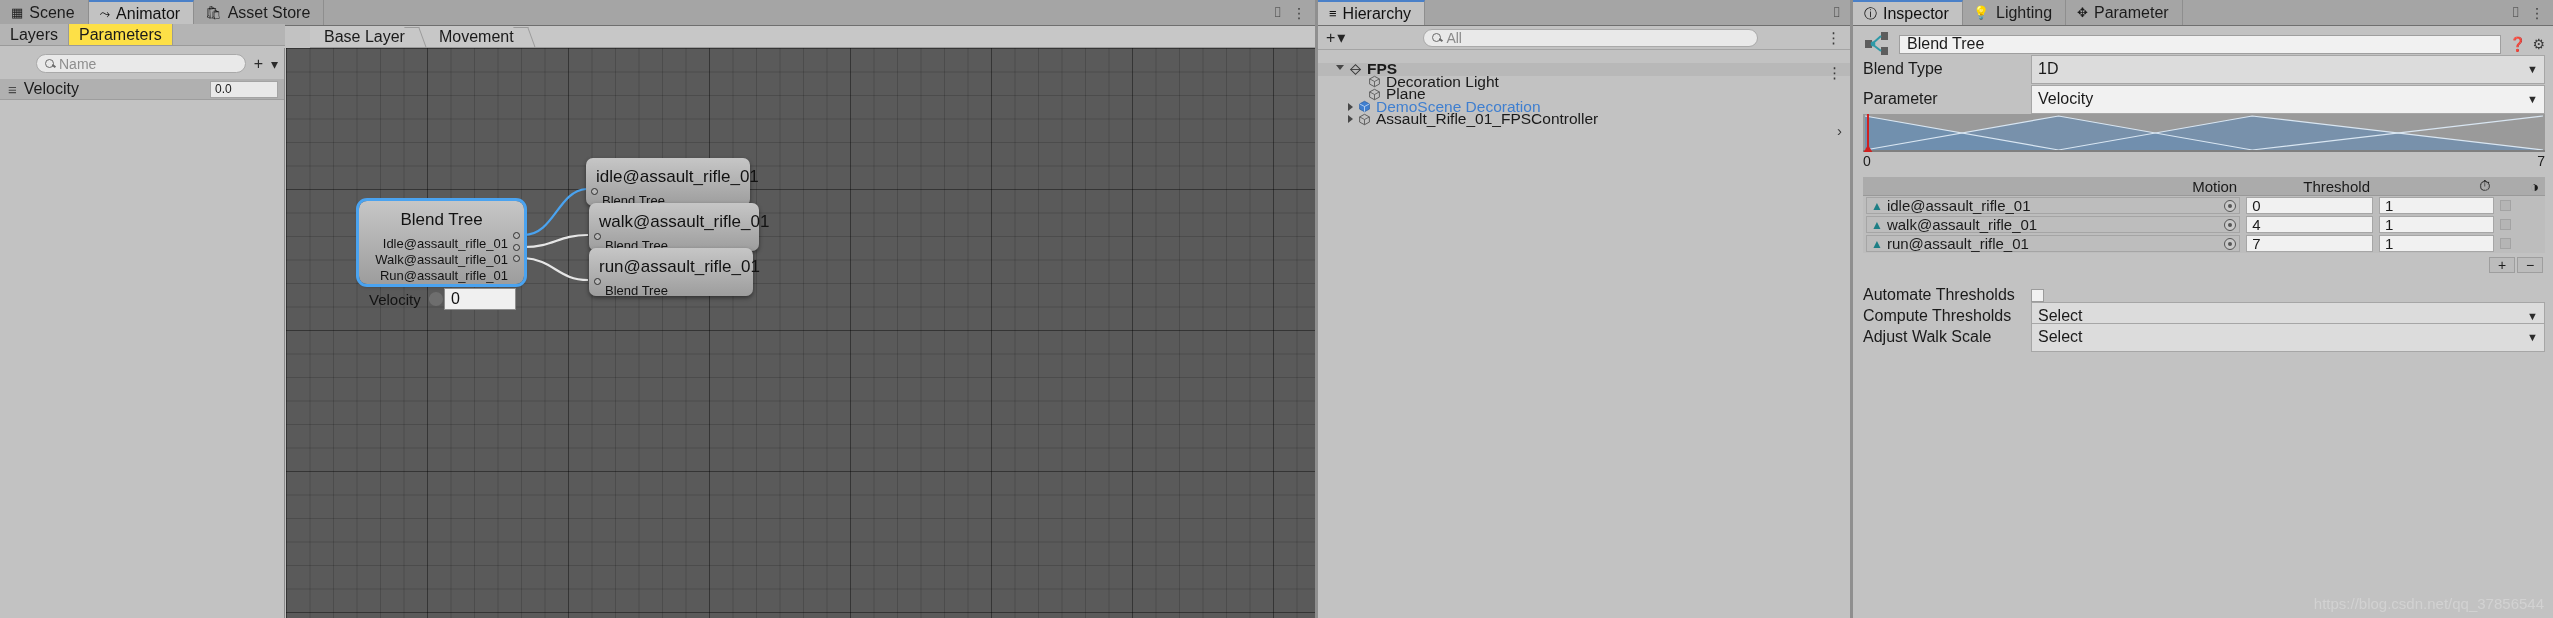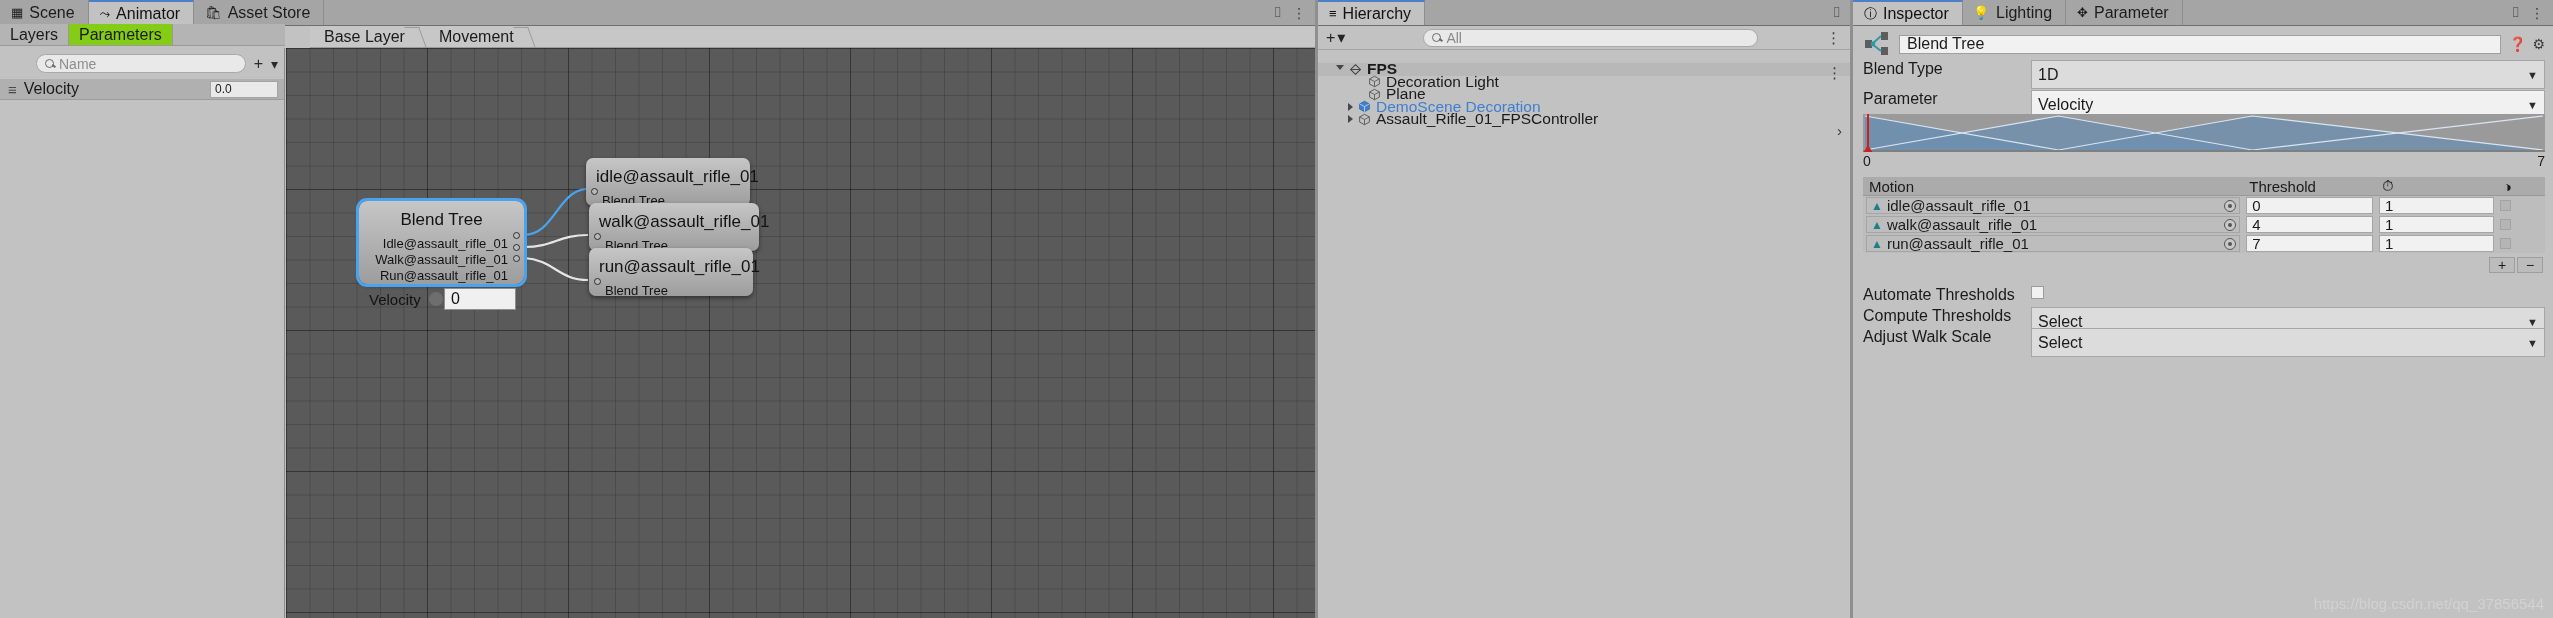--- a/index.html
+++ b/index.html
@@ -45,21 +45,21 @@
   
   #animator { left: 0; width: 1315px; }
   .anim-subtabs {
     height: 22px; background: #b4b4b4; display: flex; align-items: stretch;
     border-bottom: 1px solid #9a9a9a;
   }
   .subtab {
     display:flex; align-items:center; padding: 0 10px; font-size: 16px;
     background: #b4b4b4; border-right: 1px solid #9a9a9a; color:#1b1b1b;
   }
-  .subtab.active { background: #84cc16; align-items: center; }
+  .subtab.active { background: #fde047; align-items: center; }
 
   .anim-left {
     position:absolute; top: 48px; left:0; width: 285px; bottom: 0;
     background: #c2c2c2; border-right: 1px solid #8a8a8a;
   }
   .search-row { display:flex; align-items:center; height: 27px; padding: 4px 6px 0 10px; gap: 6px; margin-left: 26px; }
   .searchbox {
     flex: 1; height: 19px; border-radius: 10px; background: #e9e9e9;
     border: 1px solid #a9a9a9; display:flex; align-items:center; gap:5px;
     padding: 0 8px; font-size: 14px; color: #8e8e8e;
@@ -169,21 +169,21 @@
   #inspector { left: 1853px; right: 0; width: 700px; }
   .insp-body { position:absolute; top: 26px; left: 0; right: 0; bottom: 0; background: #c2c2c2; }
   .insp-name-row { display:flex; align-items:center; gap: 8px; padding: 5px 8px 0 10px; }
   .bt-icon { width: 28px; height: 26px; flex:none; }
   .name-field {
     flex:1; height: 19px; background: #f1f1f1; border:1px solid #9f9f9f;
     display:flex; align-items:center; padding-left: 7px; font-size: 16px;
   }
   .help-icons { display:flex; gap:6px; align-items:center; color:#3a3a3a; font-size: 14px; }
   .row {
-    display:flex; align-items:flex-start; height: 18px; margin: 3px 8px 0 10px; font-size: 16px;
+    display:flex; align-items:center; height: 18px; margin: 3px 8px 0 10px; font-size: 16px;
   }
   .row .lbl { width: 168px; flex:none; }
   .dropdown {
     flex:1; height: 29px; background:#dcdcdc; border:1px solid #a6a6a6;
     display:flex; align-items:center; padding: 0 6px; font-size: 16px; position:relative;
   }
   .dropdown .caret { margin-left:auto; font-size: 11px; color:#2b2b2b; }
   .dropdown.white { background:#f1f1f1; }
 
   .blendgraph {
@@ -193,21 +193,21 @@
   .bg-axis { position:absolute; left:0; right:0; bottom: 0; height: 2px; background:#7f7f7f; }
   .bg-scale { display:flex; justify-content:space-between; margin: 0 8px 0 10px;
               font-size: 14px; color:#1c1c1c; padding-top: 1px; }
   .marker { position:absolute; top:0; bottom:0; width: 2px; background:#cf2020; }
   .marker:after{ content:""; position:absolute; bottom:-1px; left:-4px; width:0; height:0;
     border-left:5px solid transparent; border-right:5px solid transparent;
     border-bottom:8px solid #cf2020; }
 
   table.motions { width: calc(100% - 18px); margin: 8px 8px 0 10px; border-collapse: collapse; }
   table.motions th {
-    background: #ababab; font-size: 15px; font-weight: normal; text-align: left;
+    background: #ababab; font-size: 15px; font-weight: normal; text-align: right;
     height: 17px; padding: 0 6px; border-bottom: 1px solid #999;
   }
   table.motions td { height: 19px; padding: 1px 3px; background:#bdbdbd; }
   td.motion-cell { padding-left: 6px; }
   .motion-inner {
     display:flex; align-items:center; gap:4px; background:#bdbdbd;
     border:1px solid #a5a5a5; height: 17px; padding: 0 3px 0 4px; font-size: 15px;
   }
   .clip-ico { color:#1d7f86; font-size: 12px; }
   .objsel { margin-left:auto; width: 12px; height: 12px; border-radius:50%;

